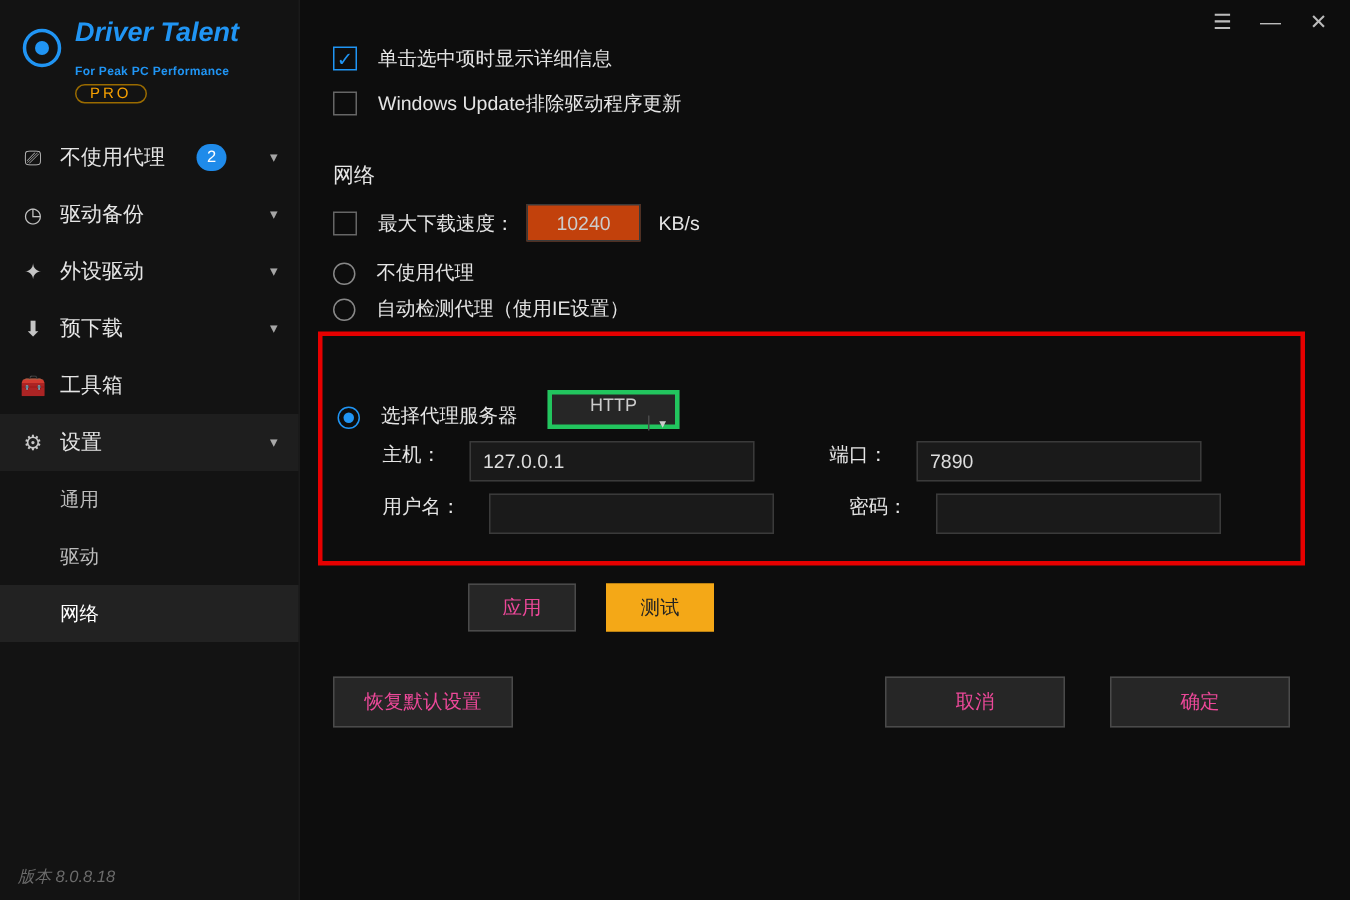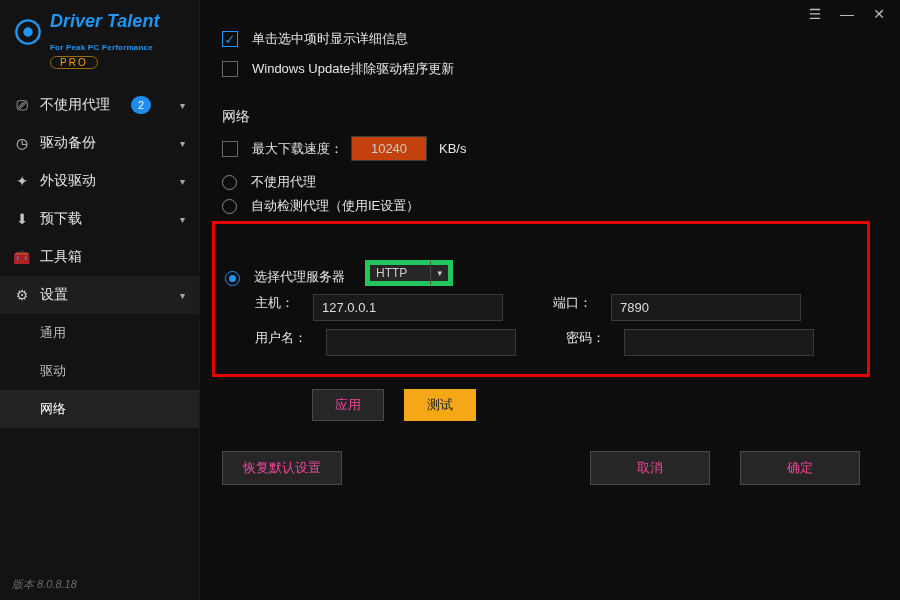--- a/index.html
+++ b/index.html
@@ -32,21 +32,21 @@
 .cb.checked { border-color: #2095f4; }
 .lbl { color: #e5e5e5; }
 .section-title { margin: 30px 0 10px 0; color: #e5e5e5; font-size: 14px; }
 .speed-input { width: 76px; padding: 4px 8px; background: #c2410c; border: 1px solid #3a3a3a; color: #ccc; text-align: center; margin: 0 8px; font-size: 13px; }
 .unit { color: #e5e5e5; margin-left: 4px; }
 .radio { width: 15px; height: 15px; border: 1px solid #888; border-radius: 50%; margin-right: 14px; display: inline-flex; align-items: center; justify-content: center; cursor: pointer; }
 .radio.checked { border-color: #2095f4; }
 .radio.checked::after { content: ""; width: 7px; height: 7px; background: #2095f4; border-radius: 50%; }
 .highlight-box { border: 3px solid #e60000; padding: 8px 10px 18px 10px; margin: 4px -10px 12px -10px; }
 .proxy-type-row { display: flex; align-items: flex-end; margin-top: 28px; }
-.select-box { margin-left: 20px; width: 88px; height: 26px; background: #262626; border: 5px solid #22c55e; display: flex; align-items: center; padding: 0 6px; font-size: 12px; position: relative; cursor: pointer; }
+.select-box { margin-left: 20px; width: 88px; height: 26px; background: #262626; border: 3px solid #22c55e; display: flex; align-items: center; padding: 0 6px; font-size: 12px; position: relative; cursor: pointer; flex-direction: column; }
 .select-box .arr { margin-left: auto; font-size: 9px; border-left: 1px solid #4a4a4a; padding-left: 6px; height: 24px; display: flex; align-items: center; }
 .fields { display: flex; margin-top: 8px; gap: 50px; padding-left: 30px; }
 .field-col { display: flex; flex-direction: row; gap: 19px; }
 .field-label { font-size: 13px; color: #e5e5e5; margin-bottom: 4px; }
 .field-input { width: 190px; padding: 5px 8px; background: #1a1a1a; border: 1px solid #3a3a3a; color: #ddd; font-size: 13px; }
 .btn-row { display: flex; gap: 20px; margin: 12px 0 0 90px; }
 .btn { padding: 6px 22px; font-size: 13px; background: #262626; border: 1px solid #4a4a4a; color: #ec4899; cursor: pointer; }
 .btn.test { background: #f4a817; color: #222; border-color: #f4a817; }
 .bottom-row { display: flex; gap: 30px; margin-top: 30px; }
 .bottom-row .btn { padding: 7px 0; width: 120px; text-align: center; }

